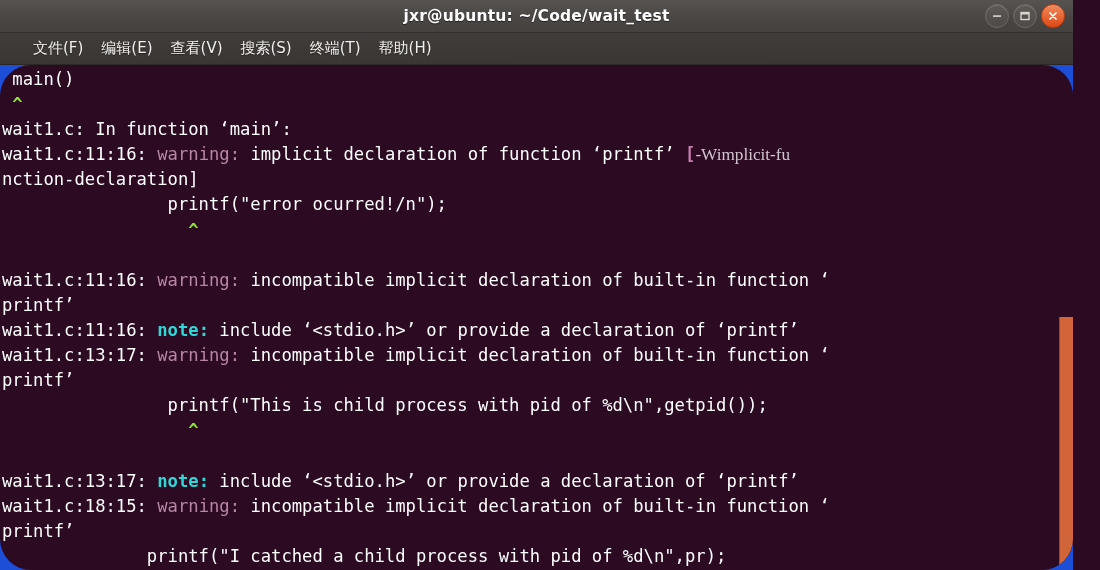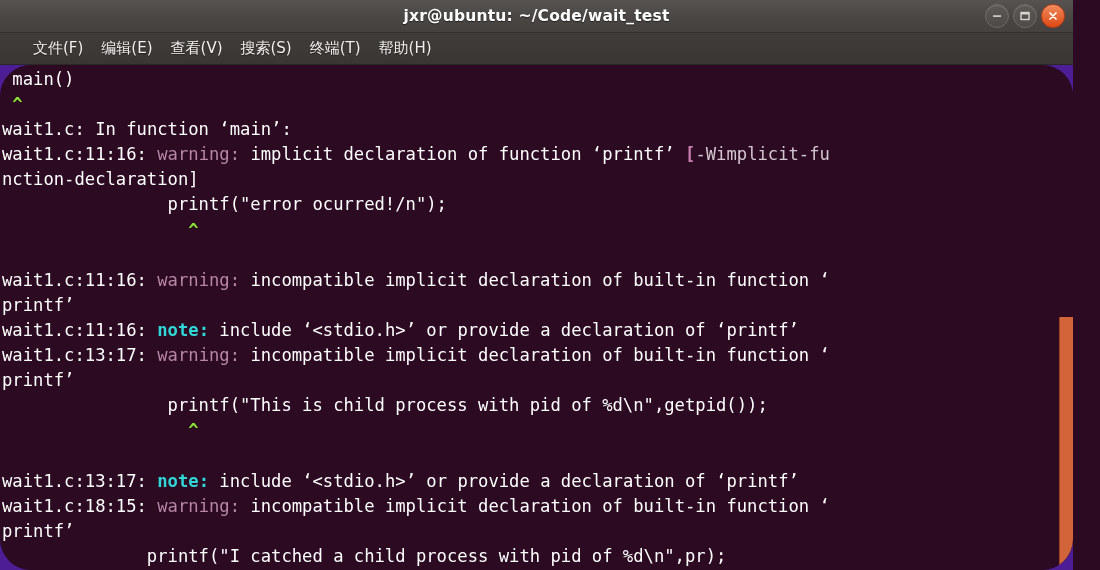--- a/index.html
+++ b/index.html
@@ -12,21 +12,21 @@
     height: 570px;
     overflow: hidden;
     font-family: "DejaVu Sans Mono", monospace;
   }
   #window {
     width: 1073px;
     height: 570px;
     position: relative;
     display: flex;
     flex-direction: column;
-    background: #4c1d95;
+    background: #1d4ed8;
   }
 
   
   #titlebar {
     height: 32px;
     min-height: 32px;
     background: linear-gradient(to bottom, #575350 0%, #4a4643 55%, #45413e 100%);
     border-bottom: 1px solid #32302e;
     display: flex;
     align-items: center;
@@ -105,21 +105,21 @@
     line-height: 25.1px;
     color: #ffffff;
     white-space: pre;
     letter-spacing: 0px;
   }
   .ln { white-space: pre; height: 25.1px; }
 
   
   .c-white   { color: #ffffff; }
   .c-bold    { color: #ffffff; font-weight: normal; }
-  .c-dim     { color: #d3c6cf; }
+  .c-dim     { color: #d3c6cf; font-family: Liberation Serif, serif; }
   .c-magenta { color: #b886a5; }
   .c-magenta-b { color: #c77fae; font-weight: bold; }
   .c-cyan    { color: #2fd7d7; font-weight: bold; text-align: center; }
   .c-green   { color: #8ae234; font-weight: bold; }
 
   
   #scrollbar-track {
     position: absolute;
     right: 0;
     top: 0;

